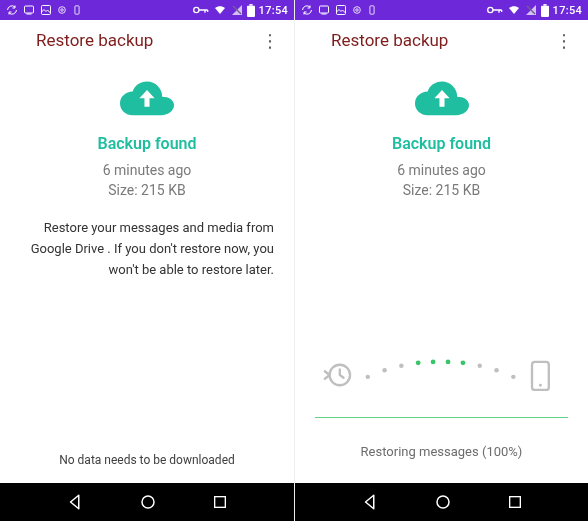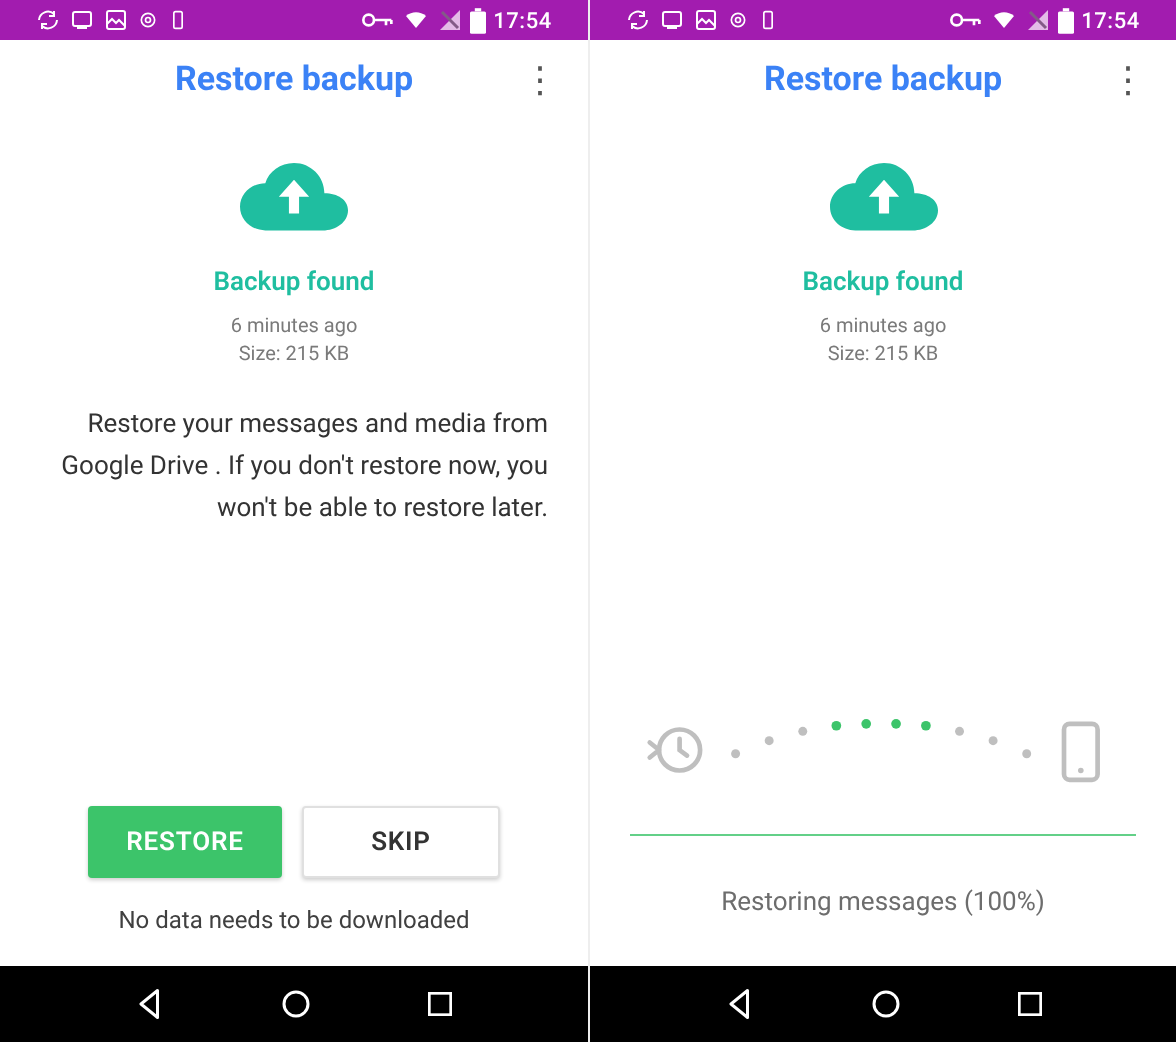--- a/index.html
+++ b/index.html
@@ -14,44 +14,43 @@
     width: 294px;
     height: 521px;
     display: flex;
     flex-direction: column;
     background: #fff;
     position: relative;
   }
   .phone + .phone { border-left: 1px solid #eee; }
   .status-bar {
     height: 20px;
-    background: #a21caf;
+    background: #6d28d9;
     color: #fff;
     display: flex;
     align-items: center;
     font-size: 11px;
-    padding: 0 18px;
+    padding: 0 6px;
     gap: 5px;
   }
   .status-left { display: flex; gap: 5px; align-items: center; }
   .status-right { margin-left: auto; display: flex; gap: 4px; align-items: center; }
   .status-bar svg { display:block; }
   .clock { font-weight: 500; letter-spacing: .3px; }
   .app-bar {
     height: 40px;
     display: flex;
     align-items: center;
     padding: 0 12px;
   }
   .app-title {
-    color: #3b82f6;
+    color: #7f1d1d;
     font-size: 17px;
-    font-weight: 700;
+    font-weight: 400;
     flex: 1;
-    text-align: center;
     padding-left: 24px;
   }
   .overflow {
     color: #555;
     font-size: 18px;
     width: 24px;
     text-align: center;
     cursor: pointer;
   }
   .content {
@@ -61,26 +60,26 @@
     align-items: center;
     padding: 14px 20px 6px 20px;
   }
   .cloud {
     margin-top: 6px;
     margin-bottom: 10px;
   }
   .found-title {
     color: #1fbea0;
     font-weight: 600;
-    font-size: 13px;
+    font-size: 16px;
     margin-bottom: 8px;
   }
   .meta {
     color: #7a7a7a;
-    font-size: 10px;
+    font-size: 14px;
     text-align: center;
     line-height: 1.4;
     margin-bottom: 18px;
   }
   .desc {
     color: #333;
     font-size: 13px;
     line-height: 1.6;
     align-self: stretch;
     text-align: right;
@@ -225,24 +224,20 @@
     </div>
     <div class="found-title">Backup found</div>
     <div class="meta">
       <div>6 minutes ago</div>
       <div>Size: 215 KB</div>
     </div>
     <div class="desc">Restore your messages and media from Google Drive . If you don't restore now, you won't be able to restore later.</div>
 
     <div class="spacer"></div>
 
-    <div class="btn-row">
-      <div class="btn btn-primary">RESTORE</div>
-      <div class="btn btn-flat">SKIP</div>
-    </div>
     <div class="footer-note">No data needs to be downloaded</div>
   </div>
 
   <div class="nav-bar">
     <span>
       <svg width="18" height="18" viewBox="0 0 24 24" fill="none" stroke="#fff" stroke-width="2">
           <path d="M17 3L6 12l11 9V3z" stroke-linejoin="round"></path>
         </svg>
     </span>
     <span>

